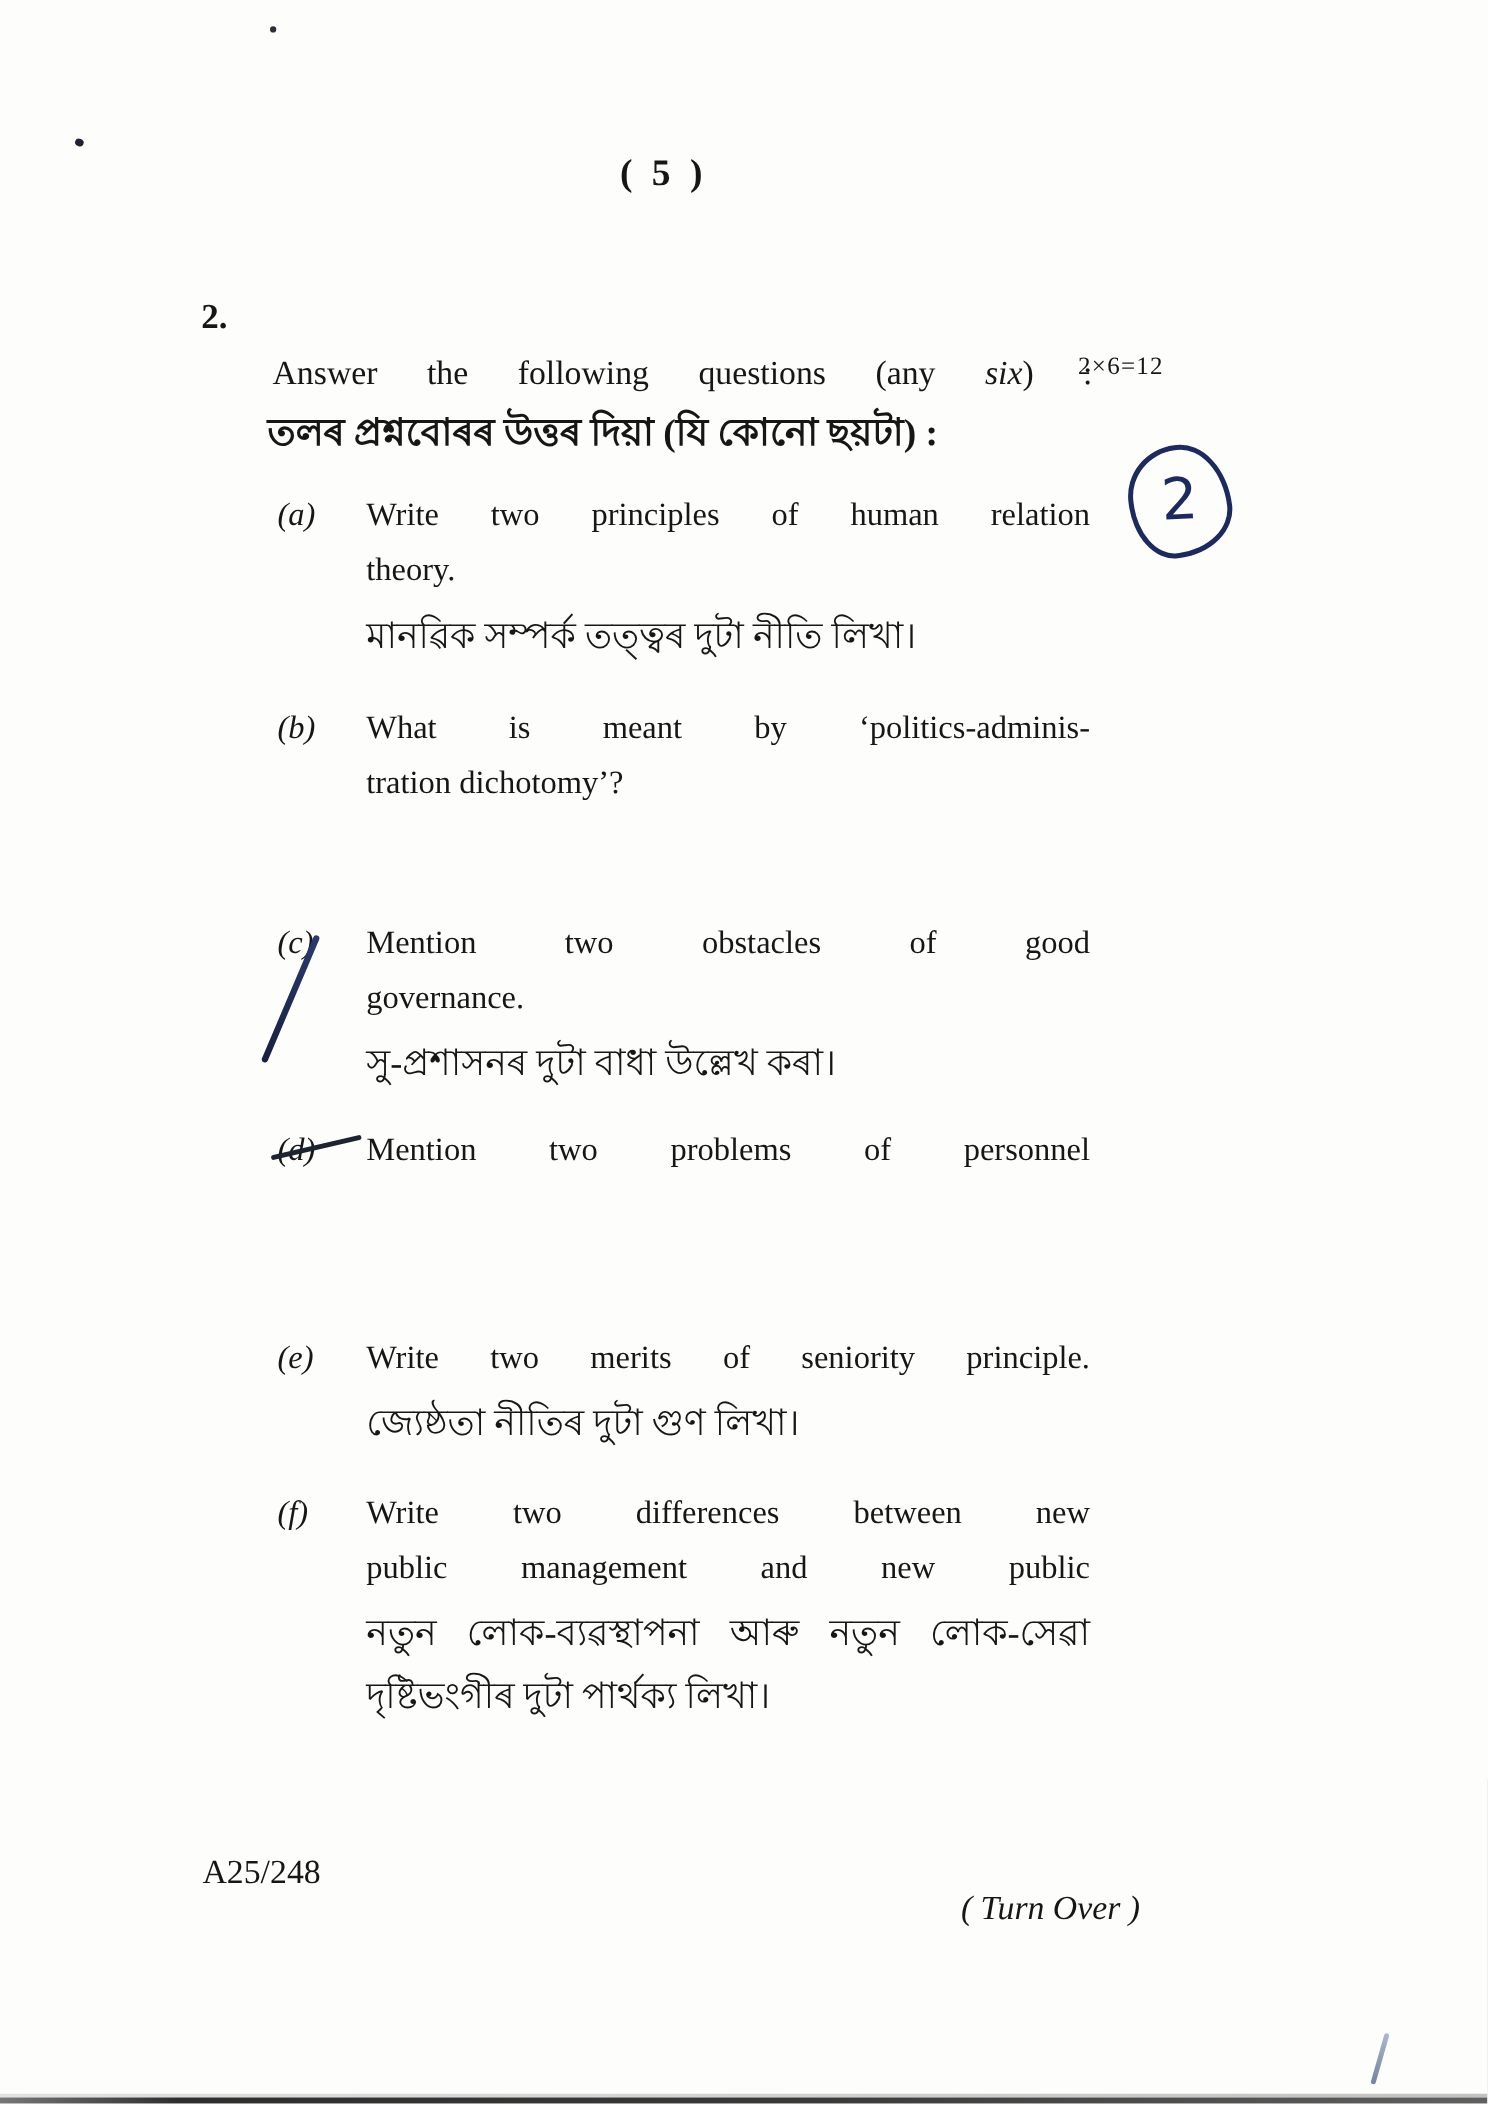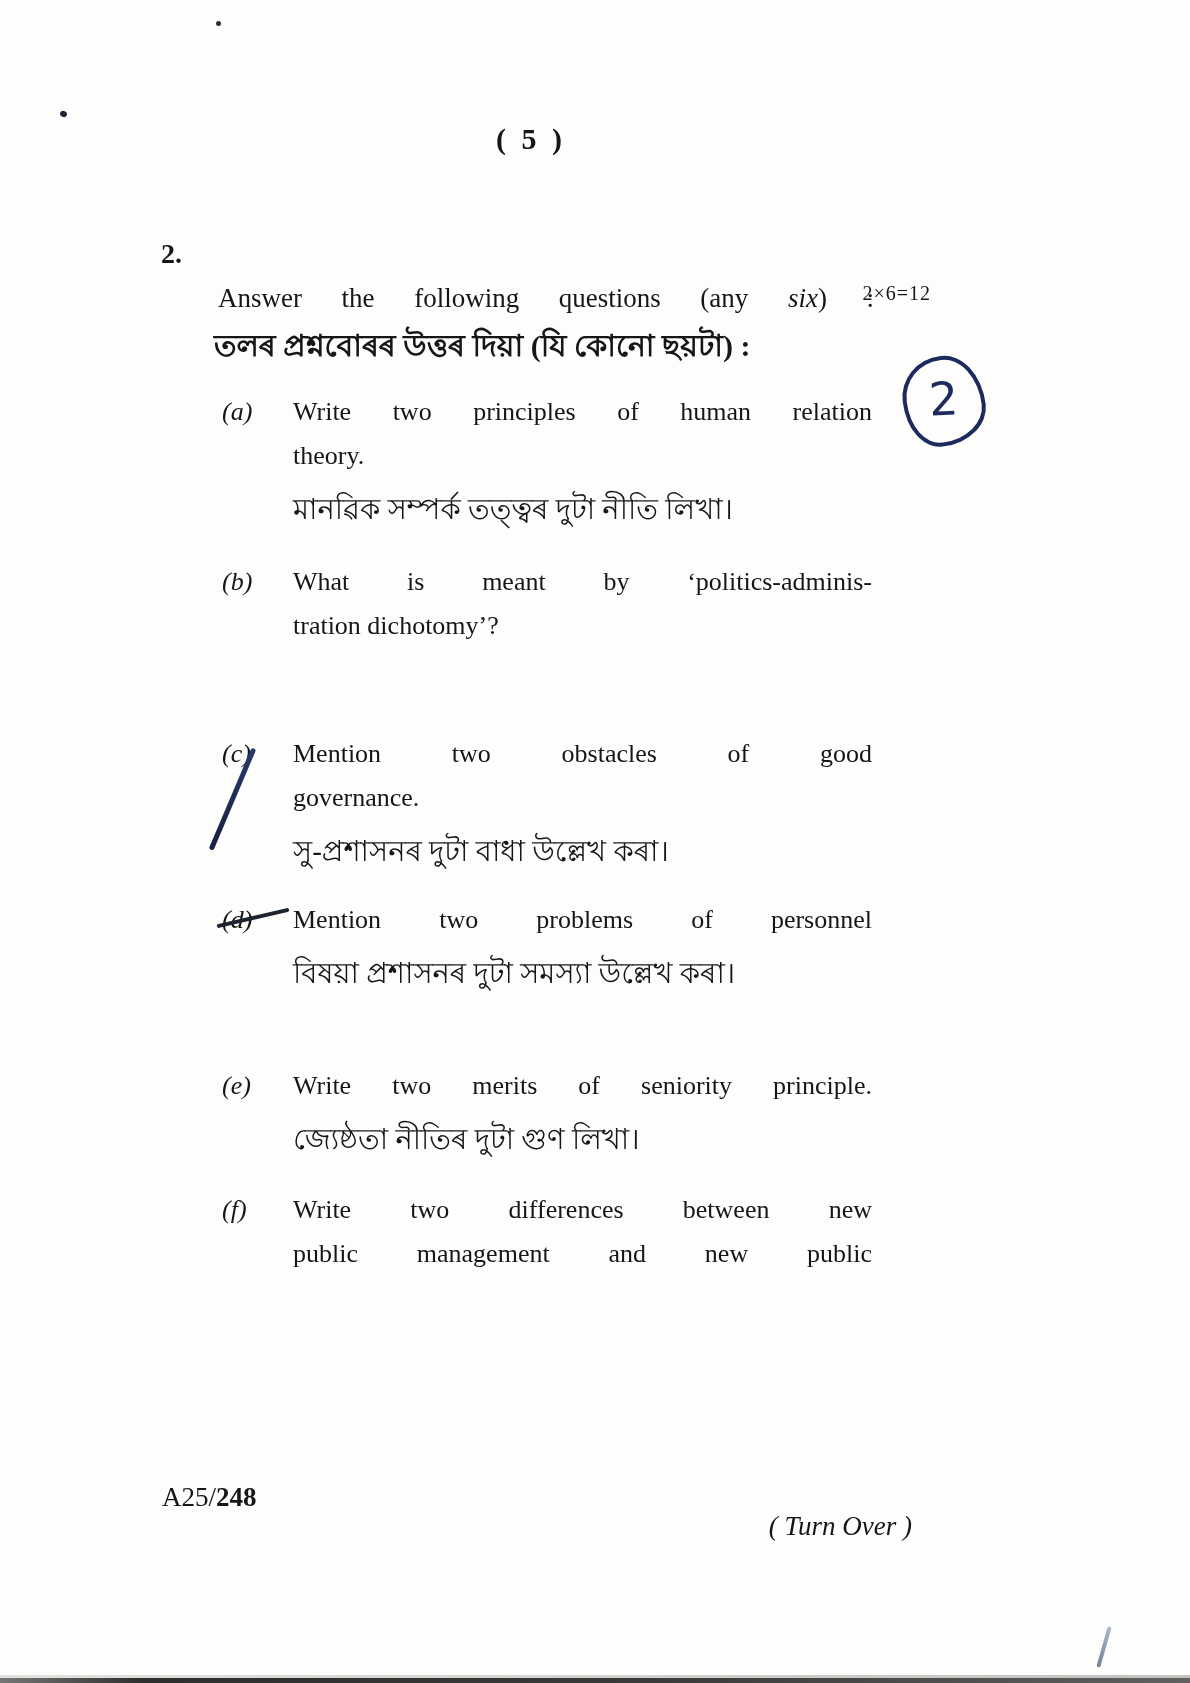--- a/index.html
+++ b/index.html
@@ -62,21 +62,21 @@
   }
   
   .struck::after{
     content:'';position:absolute;
     left:-6px;top:18px;width:74px;height:4px;
     background:#1d2430;border-radius:2px;
     transform:rotate(-13deg);
   }
   
   #footleft{left:162px;top:1482px;font-size:27px;}
-  #footleft b{font-weight:bold;}
+  #footleft b{font-weight:normal;}
   #footright{right:278px;top:1483px;font-size:27px;font-style:italic;margin-top:28px;}
   
   .dot1{left:216px;top:21px;width:5px;height:5px;border-radius:50%;background:#2c2c36;}
   .dot2{left:60px;top:111px;width:7px;height:6px;border-radius:50%;background:#1f2334;transform:rotate(24deg);}
   .penmark{
     left:1102px;top:1626px;width:4px;height:42px;
     background:linear-gradient(#8fa0bd,#4a5a7c);
     transform:rotate(16deg);border-radius:2px;opacity:.75;
   }
   .scan-edge{
@@ -141,43 +141,44 @@
             <div class="aline lline">সু-প্ৰশাসনৰ দুটা বাধা উল্লেখ কৰা।</div>
           </div>
         </div>
       </div>
       <div class="subq" style="top: 898px;">
         <div class="slabel struck">(d)</div>
         <div class="sbody">
           <div>
             <div class="line jline">Mention two problems of personnel</div>
           </div>
-          <div class="asm">
-            <div class="aline lline">বিষয়া প্ৰশাসনৰ দুটা সমস্যা উল্লেখ কৰা।</div>
-          </div>
         </div>
       </div>
       <div class="subq" style="top: 1064px;">
         <div class="slabel">(e)</div>
         <div class="sbody">
           <div>
             <div class="line jline">Write two merits of seniority principle.</div>
           </div>
           <div class="asm">
             <div class="aline lline">জ্যেষ্ঠতা নীতিৰ দুটা গুণ লিখা।</div>
           </div>
         </div>
       </div>
       <div class="subq" style="top: 1188px;">
         <div class="slabel">(f)</div>
         <div class="sbody">
           <div>
             <div class="line jline">Write two differences between new</div>
             <div class="line jline">public management and new public</div>
           </div>
+          <div class="asm">
+            <div class="aline jline">নতুন লোক-ব্যৱস্থাপনা আৰু নতুন লোক-সেৱা</div>
+            <div class="aline lline">দৃষ্টিভংগীৰ দুটা পাৰ্থক্য লিখা।</div>
+          </div>
         </div>
       </div>
     </div>
 
   <div id="footleft" class="abs"><span>A25/</span><b>248</b></div>
   <div id="footright" class="abs">( Turn Over )</div>
 
   <div class="abs penmark"></div>
   <div class="abs scan-edge2"></div>
   <div class="abs scan-edge"></div>

